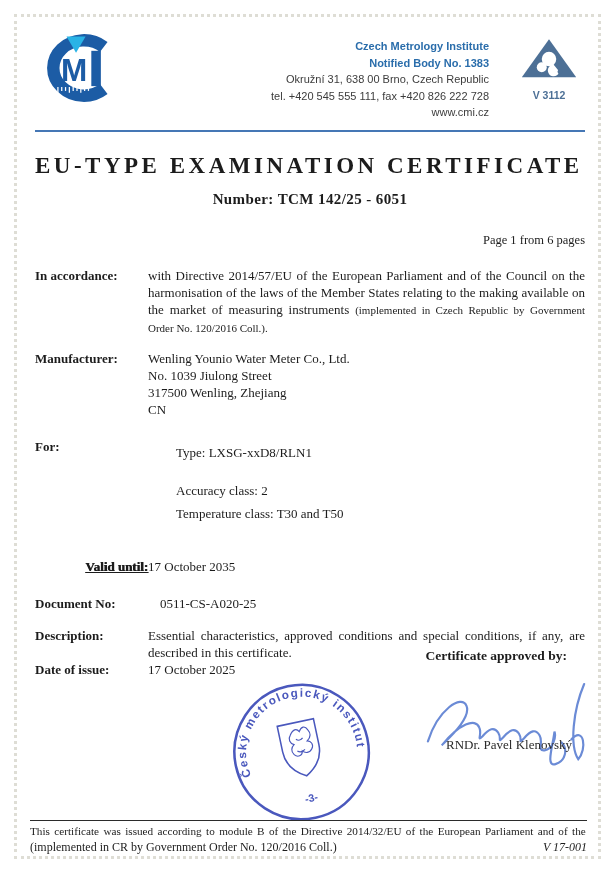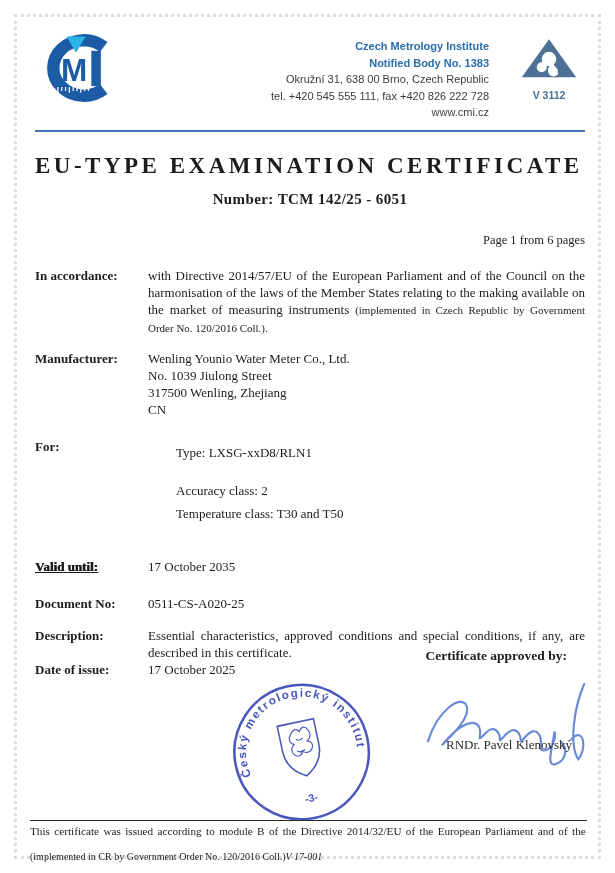--- a/index.html
+++ b/index.html
@@ -37,38 +37,38 @@
   .row { display:grid; grid-template-columns:113px 1fr; }
   .lbl { font-weight:bold; font-size:13px; line-height:17px; }
   .val { font-size:13px; line-height:17px; }
   .just { text-align:justify; }
   .small-note { font-size:11px; }
   .row-man { margin-top:13px; }
   .row-for { margin-top:20px;gap:28px; }
   .gap6 { margin-top:6px; }
   .gap21 { margin-top:21px; }
   .row-valid { margin-top:36px; }
-  .row-doc { margin-top:20px; }
+  .row-doc { margin-top:20px;gap:12px; }
   .row-desc { margin-top:15px; }
   .row-date { }
-  .smudged { text-decoration:underline; text-shadow:0.6px 0 0 #1c1c1c; }
+  .smudged { text-decoration:underline; text-shadow:0.6px 0 0 #1c1c1c;text-align:right; }
 
   
   .approved-heading {
     position:absolute; right:48px; top:648px;
     font-weight:bold; font-size:13.5px;
   }
   .stamp { position:absolute; left:229px; top:678px; transform:rotate(-12deg); }
   .signature { position:absolute; left:420px; top:680px; }
   .signer { position:absolute; left:446px; top:737px; font-size:13px; color:#2a2a2a; }
 
   
   .footer { position:absolute; left:30px; right:28px; top:820px; border-top:1.5px solid #2b2b2b; padding-top:4px; }
   .footer-l1 { font-size:11.2px; word-spacing:1.6px; white-space:nowrap; overflow:hidden; }
-  .footer-row { display:flex; font-size:10px; margin-top:14px; }
+  .footer-row { display:flex; justify-content:space-between; font-size:12px; margin-top:3px; }
   .code { font-style:italic; }
 </style>
 </head>
 <body>
 
 <div class="page">
   <div class="frame"></div>
 
   <div class="content">
 

